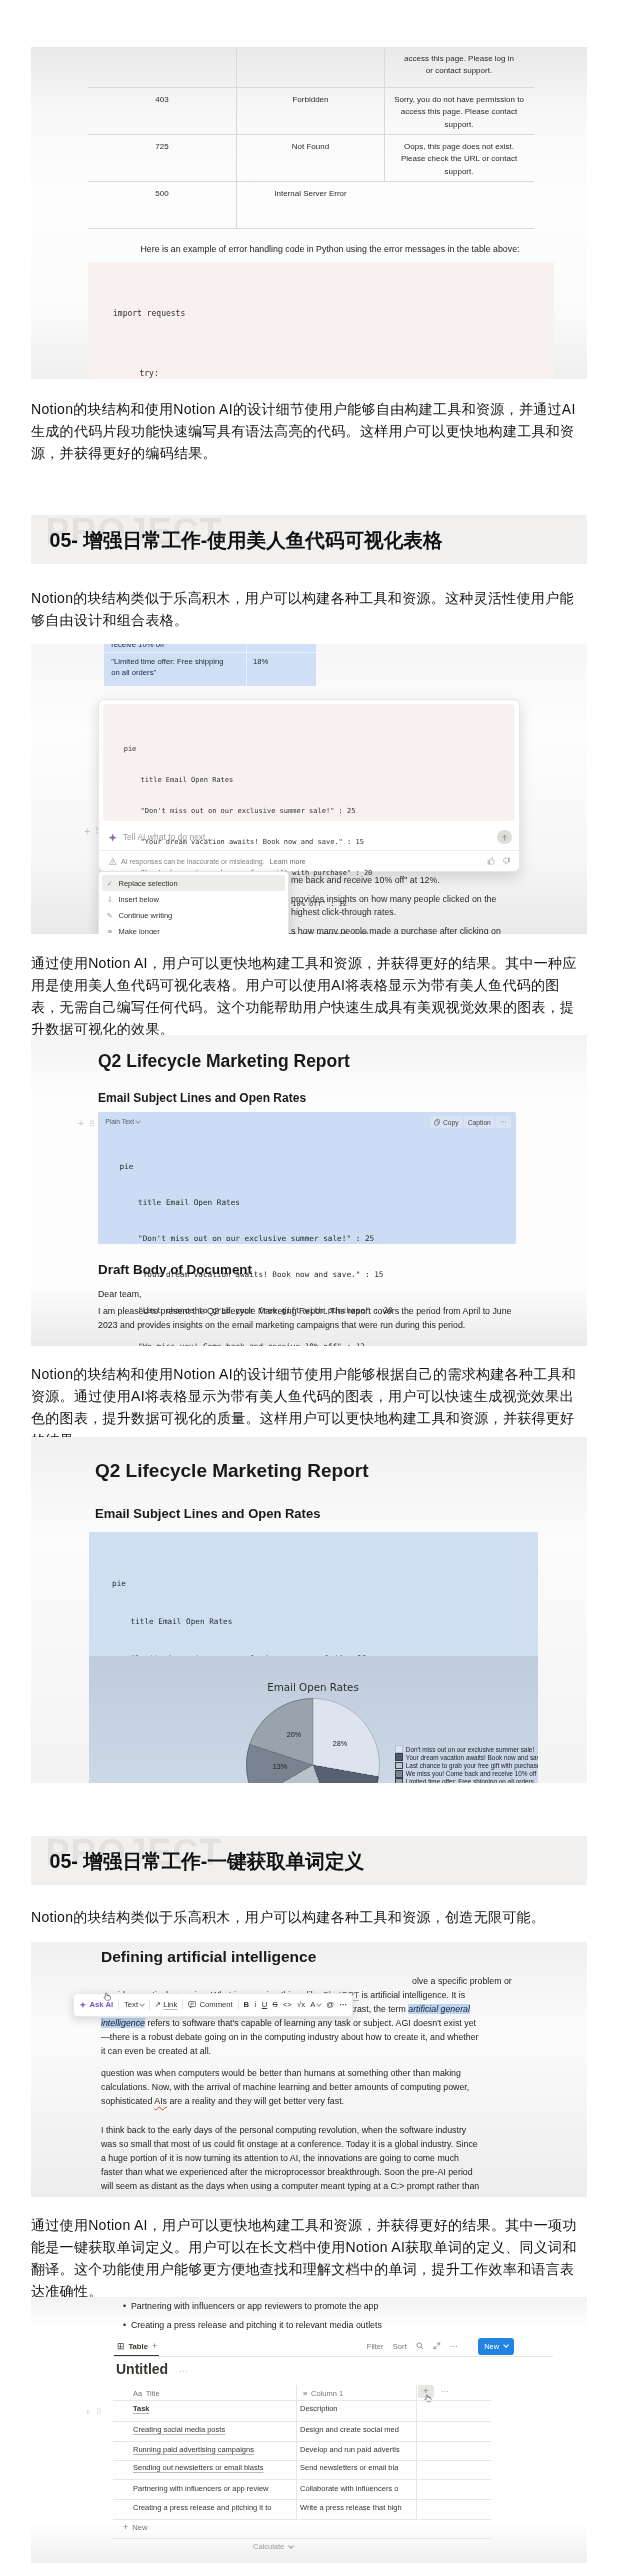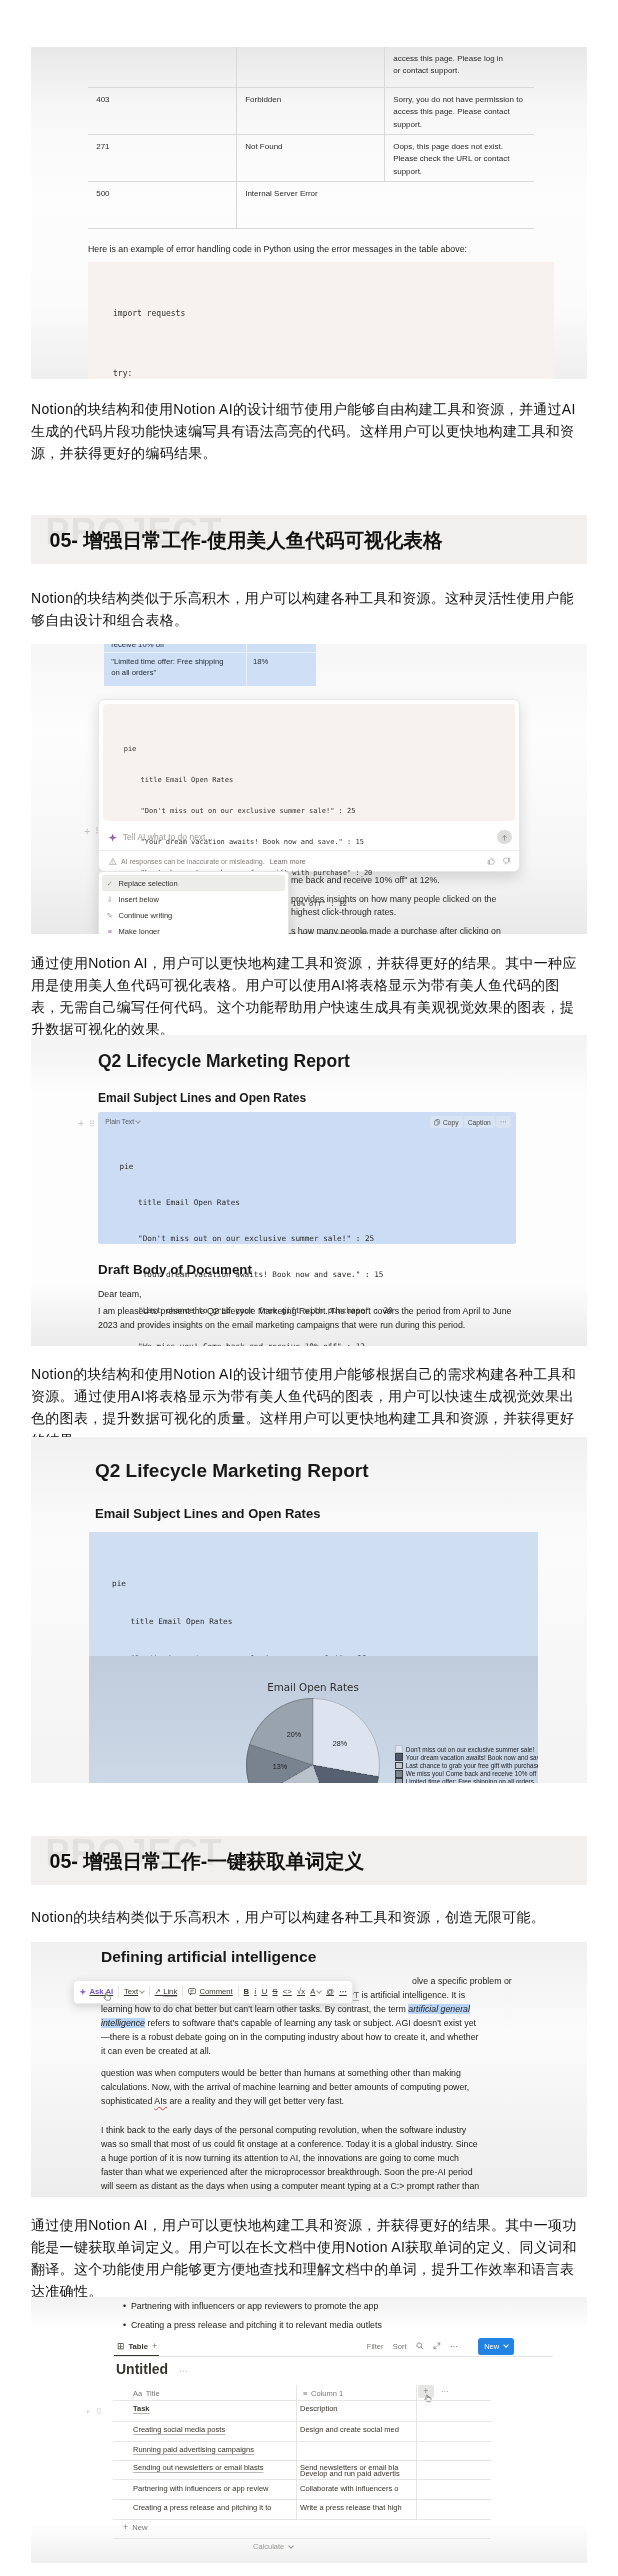--- a/index.html
+++ b/index.html
@@ -4,21 +4,21 @@
 <style>
   html,body{margin:0;padding:0;background:#fff;}
   .page{position:relative;width:618px;height:2642px;background:#fff;overflow:hidden;
         font-family:"Liberation Sans",sans-serif;color:#1f1f1f;}
   .abs{position:absolute;}
   .zh{position:absolute;left:31px;width:556px;font-size:14px;line-height:22px;color:#141414;letter-spacing:0.3px;}
   .band{position:absolute;left:31px;width:556px;background:#f1f0ee;overflow:hidden;}
   .band .wm{position:absolute;left:14.4px;top:-4.1px;font-size:36px;font-weight:bold;color:rgba(0,0,0,.06);letter-spacing:1px;}
   .band .bt{position:absolute;left:18.5px;top:50%;transform:translateY(-50%);font-size:19.6px;font-weight:bold;color:#111;}
   .shot{position:absolute;left:31px;width:556px;overflow:hidden;}
-  .s1bg{background:linear-gradient(180deg,#e8e8e8 0%,#f7f7f7 18%,#fdfdfd 45%,#fbfbfb 78%,#efefef 100%);}
+  .s1bg{background:linear-gradient(180deg,#e8e8e8 0%,#f7f7f7 18%,#fdfdfd 45%,#fbfbfb 78%,#efefef 100%);text-align:center;}
   .s2bg{background:linear-gradient(180deg,#f6f6f6 0%,#fdfdfd 30%,#f6f6f6 75%,#e9e9e9 100%);}
   .s3bg{background:linear-gradient(180deg,#f3f3f3 0%,#fdfdfd 20%,#fdfdfd 80%,#ebebeb 100%);}
   .s4bg{background:linear-gradient(180deg,#f1f1f1 0%,#fbfbfb 30%,#f3f3f3 100%);}
   .s5bg{background:linear-gradient(180deg,#f0f0f0 0%,#fbfbfb 35%,#ededed 100%);}
   .s6bg{background:linear-gradient(180deg,#f2f2f2 0%,#ffffff 12%,#ffffff 85%,#efefef 100%);}
   .etable{position:absolute;background:#fff;}
   .etable .row{position:absolute;left:0;width:100%;border-top:0.5px solid #d9d9d9;display:flex;}
   .etable .cell{box-sizing:border-box;padding:6.2px 8.2px;font-size:8px;line-height:12.4px;color:#2b2b2b;border-left:0.5px solid #d9d9d9;}
   .etable .c1{width:148px;border-left:none;}
   .etable .c2{width:148px;}
@@ -85,21 +85,21 @@
           <div>access this page. Please log in</div>
           <div>or contact support.</div>
         </div>
       </div>
       <div class="row" style="top:40px;height:47px;">
         <div class="cell c1">403</div>
         <div class="cell c2">Forbidden</div>
         <div class="cell c3">Sorry, you do not have permission to access this page. Please contact support.</div>
       </div>
       <div class="row" style="top:87px;height:47px;">
-        <div class="cell c1">271</div>
+        <div class="cell c1">725</div>
         <div class="cell c2">Not Found</div>
         <div class="cell c3">Oops, this page does not exist. Please check the URL or contact support.</div>
       </div>
       <div class="row" style="top:134px;height:46px;border-bottom:0.5px solid #d9d9d9;">
         <div class="cell c1">500</div>
         <div class="cell c2">Internal Server Error</div>
       </div>
     </div>
     <div class="abs eng" style="left:57px;top:195px;width:484px;">Here is an example of error handling code in Python using the error messages in the table above:</div>
     <div class="codeblock1" style="left:57px;top:215px;width:466px;height:117px;">
@@ -328,21 +328,21 @@
       <div><span>sophisticated </span><span class="squig">AIs</span><span> are a reality and they will get better very fast.</span></div>
     </div>
     <div class="abs eng" style="left:70px;top:181px;width:484px;">
       <div>I think back to the early days of the personal computing revolution, when the software industry</div>
       <div>was so small that most of us could fit onstage at a conference. Today it is a global industry. Since</div>
       <div>a huge portion of it is now turning its attention to AI, the innovations are going to come much</div>
       <div>faster than what we experienced after the microprocessor breakthrough. Soon the pre-AI period</div>
       <div>will seem as distant as the days when using a computer meant typing at a C:&gt; prompt rather than</div>
     </div>
 
-    <div class="toolbar" style="left:42px;top:38px;height:21.6px;text-decoration:underline;">
+    <div class="toolbar" style="left:42px;top:51px;height:21.6px;">
       <span class="askai">
         <svg width="7.7" height="7.7" viewBox="0 0 18 18">
           <path d="M9 1 L11 7 L17 9 L11 11 L9 17 L7 11 L1 9 L7 7 Z" fill="#8a63c9"></path>
         </svg>
         <span>Ask AI</span>
       </span>
       <span class="tsep"></span>
       <span><span>Text</span><span class="chev"></span></span>
       <span class="tsep"></span>
       <span><span>↗ </span><span class="u">Link</span></span>
@@ -442,21 +442,21 @@
     <div class="ndb" style="left:102px;top:128px;">
         <span class="u" style="color:#37352f;">Creating social media posts</span>
       </div>
     <div class="ndb ncol" style="left:269px;top:128px;width:114px;color:#37352f;">
         <span>Design and create social med</span>
       </div>
 
     <div class="ndb" style="left:102px;top:148px;">
         <span class="u" style="color:#37352f;">Running paid advertising campaigns</span>
       </div>
-    <div class="ndb ncol" style="left:269px;top:148px;width:114px;color:#37352f;margin-top:24px;">
+    <div class="ndb ncol" style="left:269px;top:148px;width:114px;color:#37352f;">
         <span>Develop and run paid advertis</span>
       </div>
 
     <div class="ndb" style="left:102px;top:166px;">
         <span class="u" style="color:#37352f;text-align:center;">Sending out newsletters or email blasts</span>
       </div>
     <div class="ndb ncol" style="left:269px;top:166px;width:114px;color:#37352f;">
         <span>Send newsletters or email bla</span>
       </div>
 

